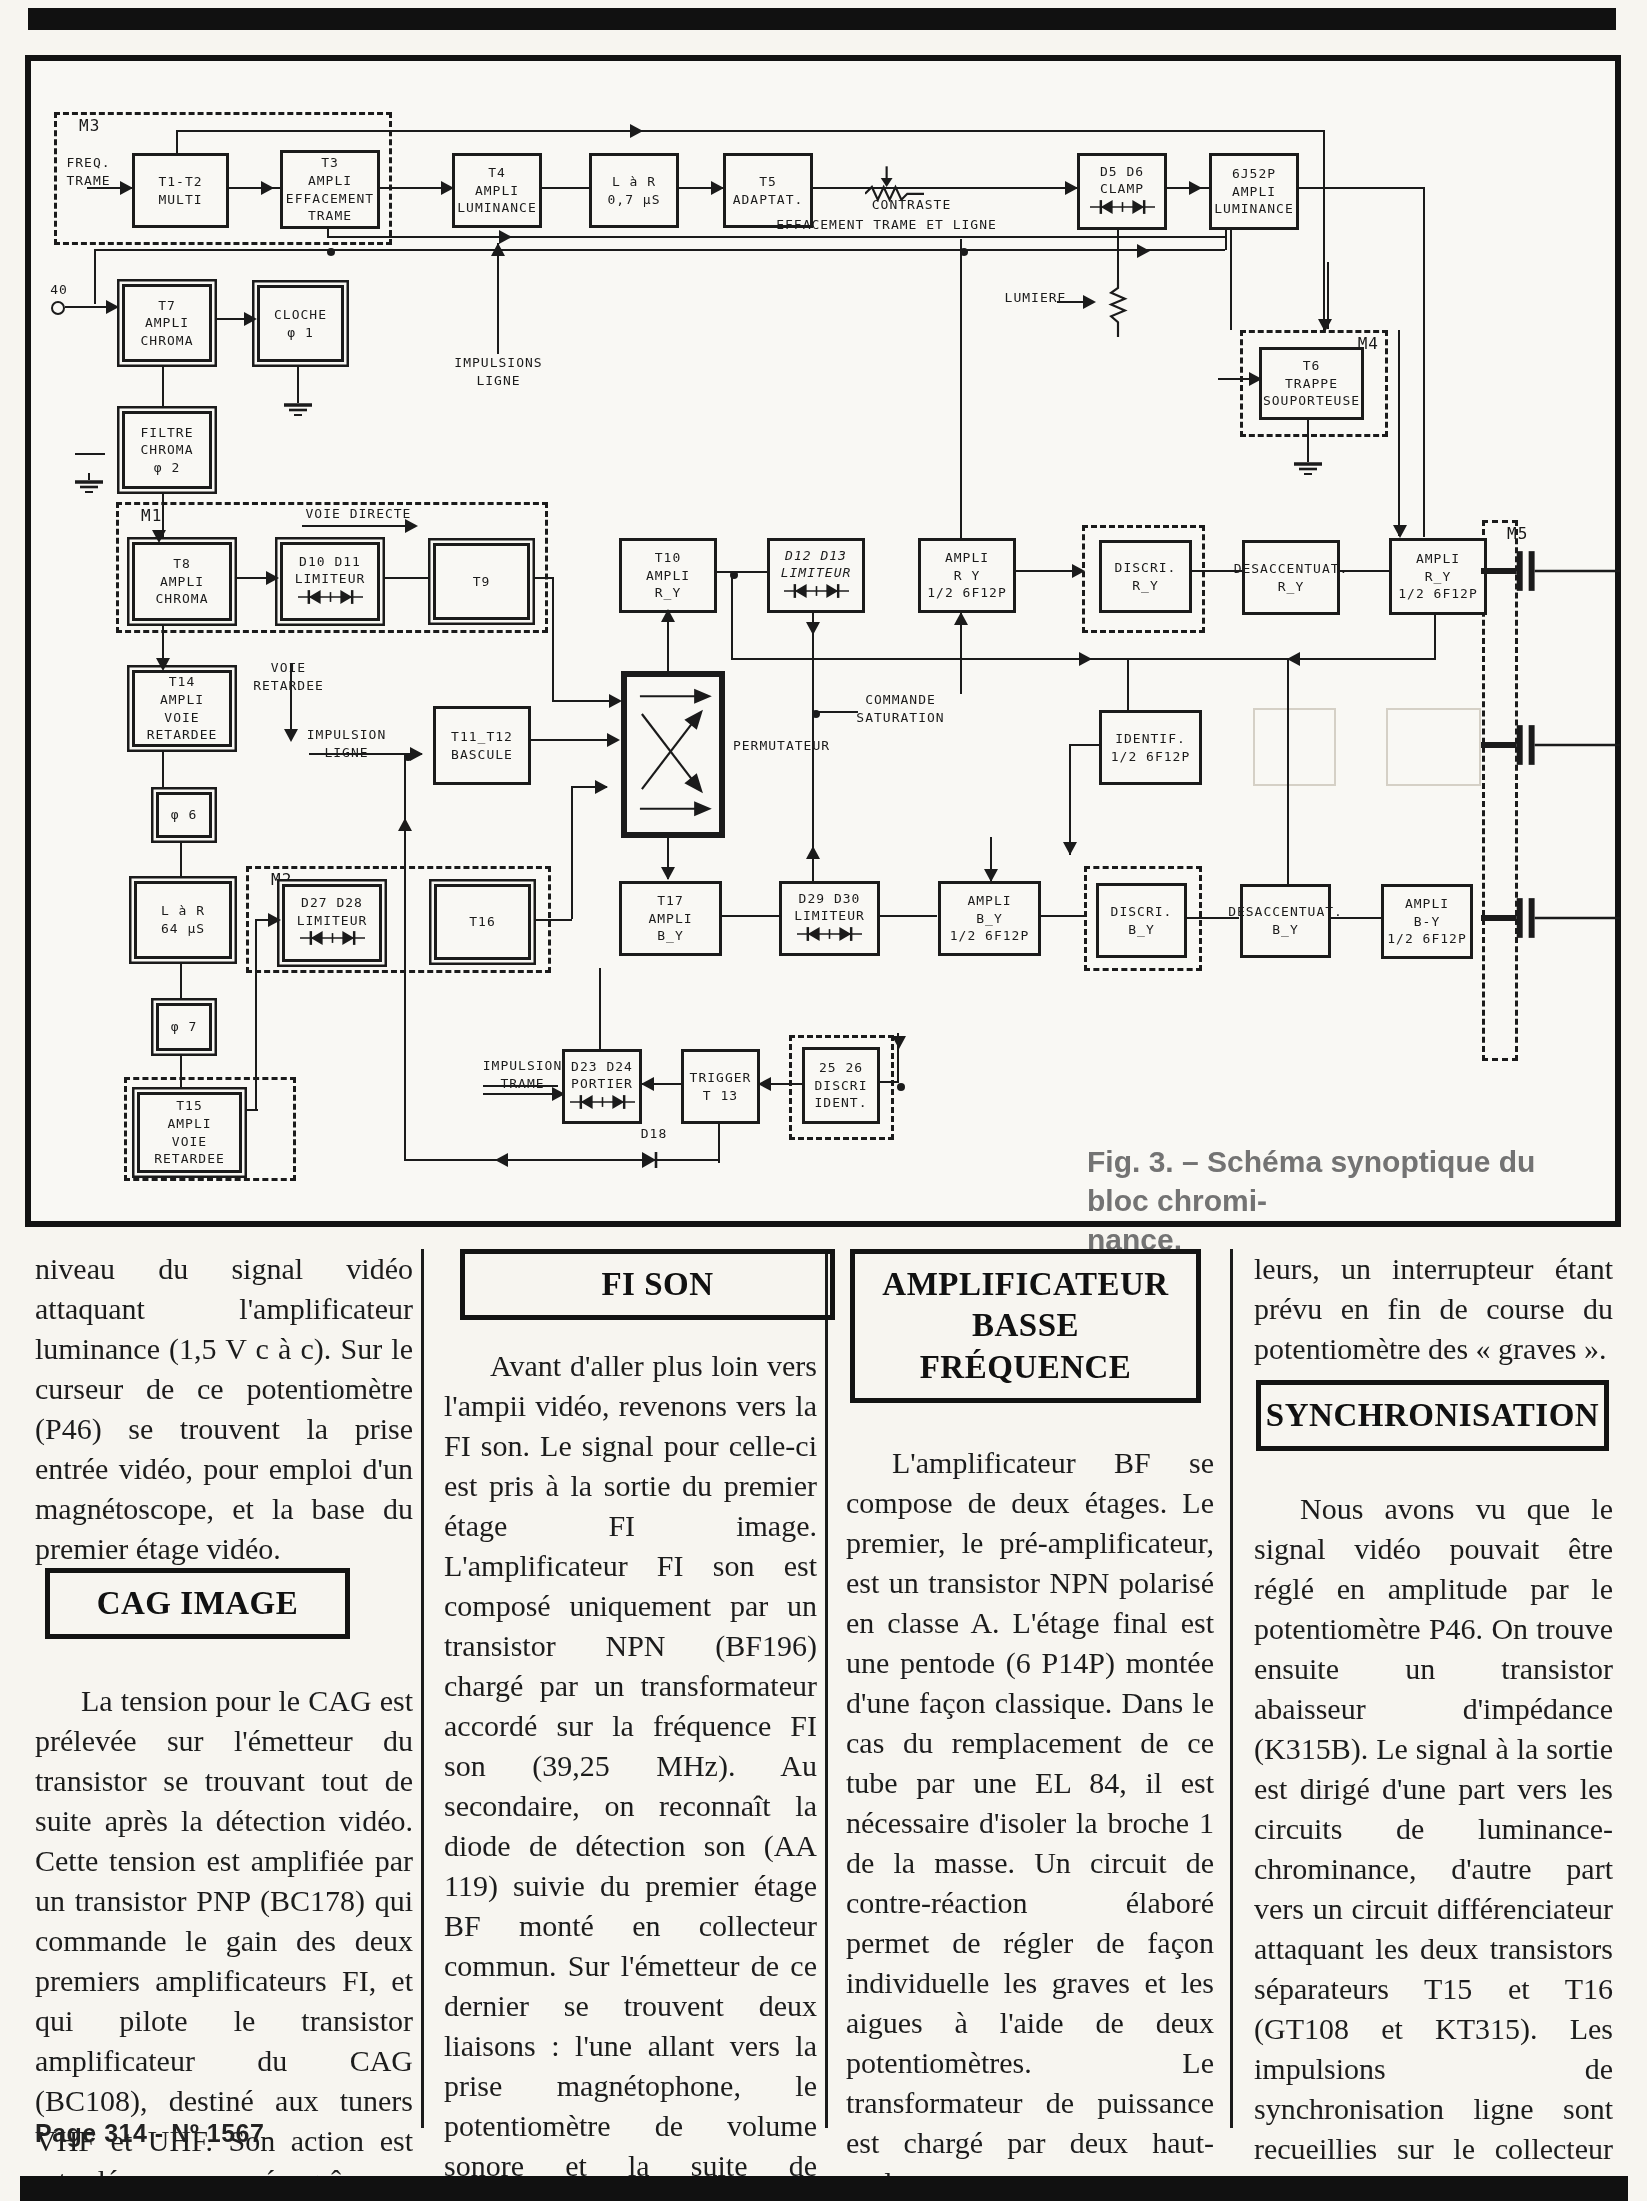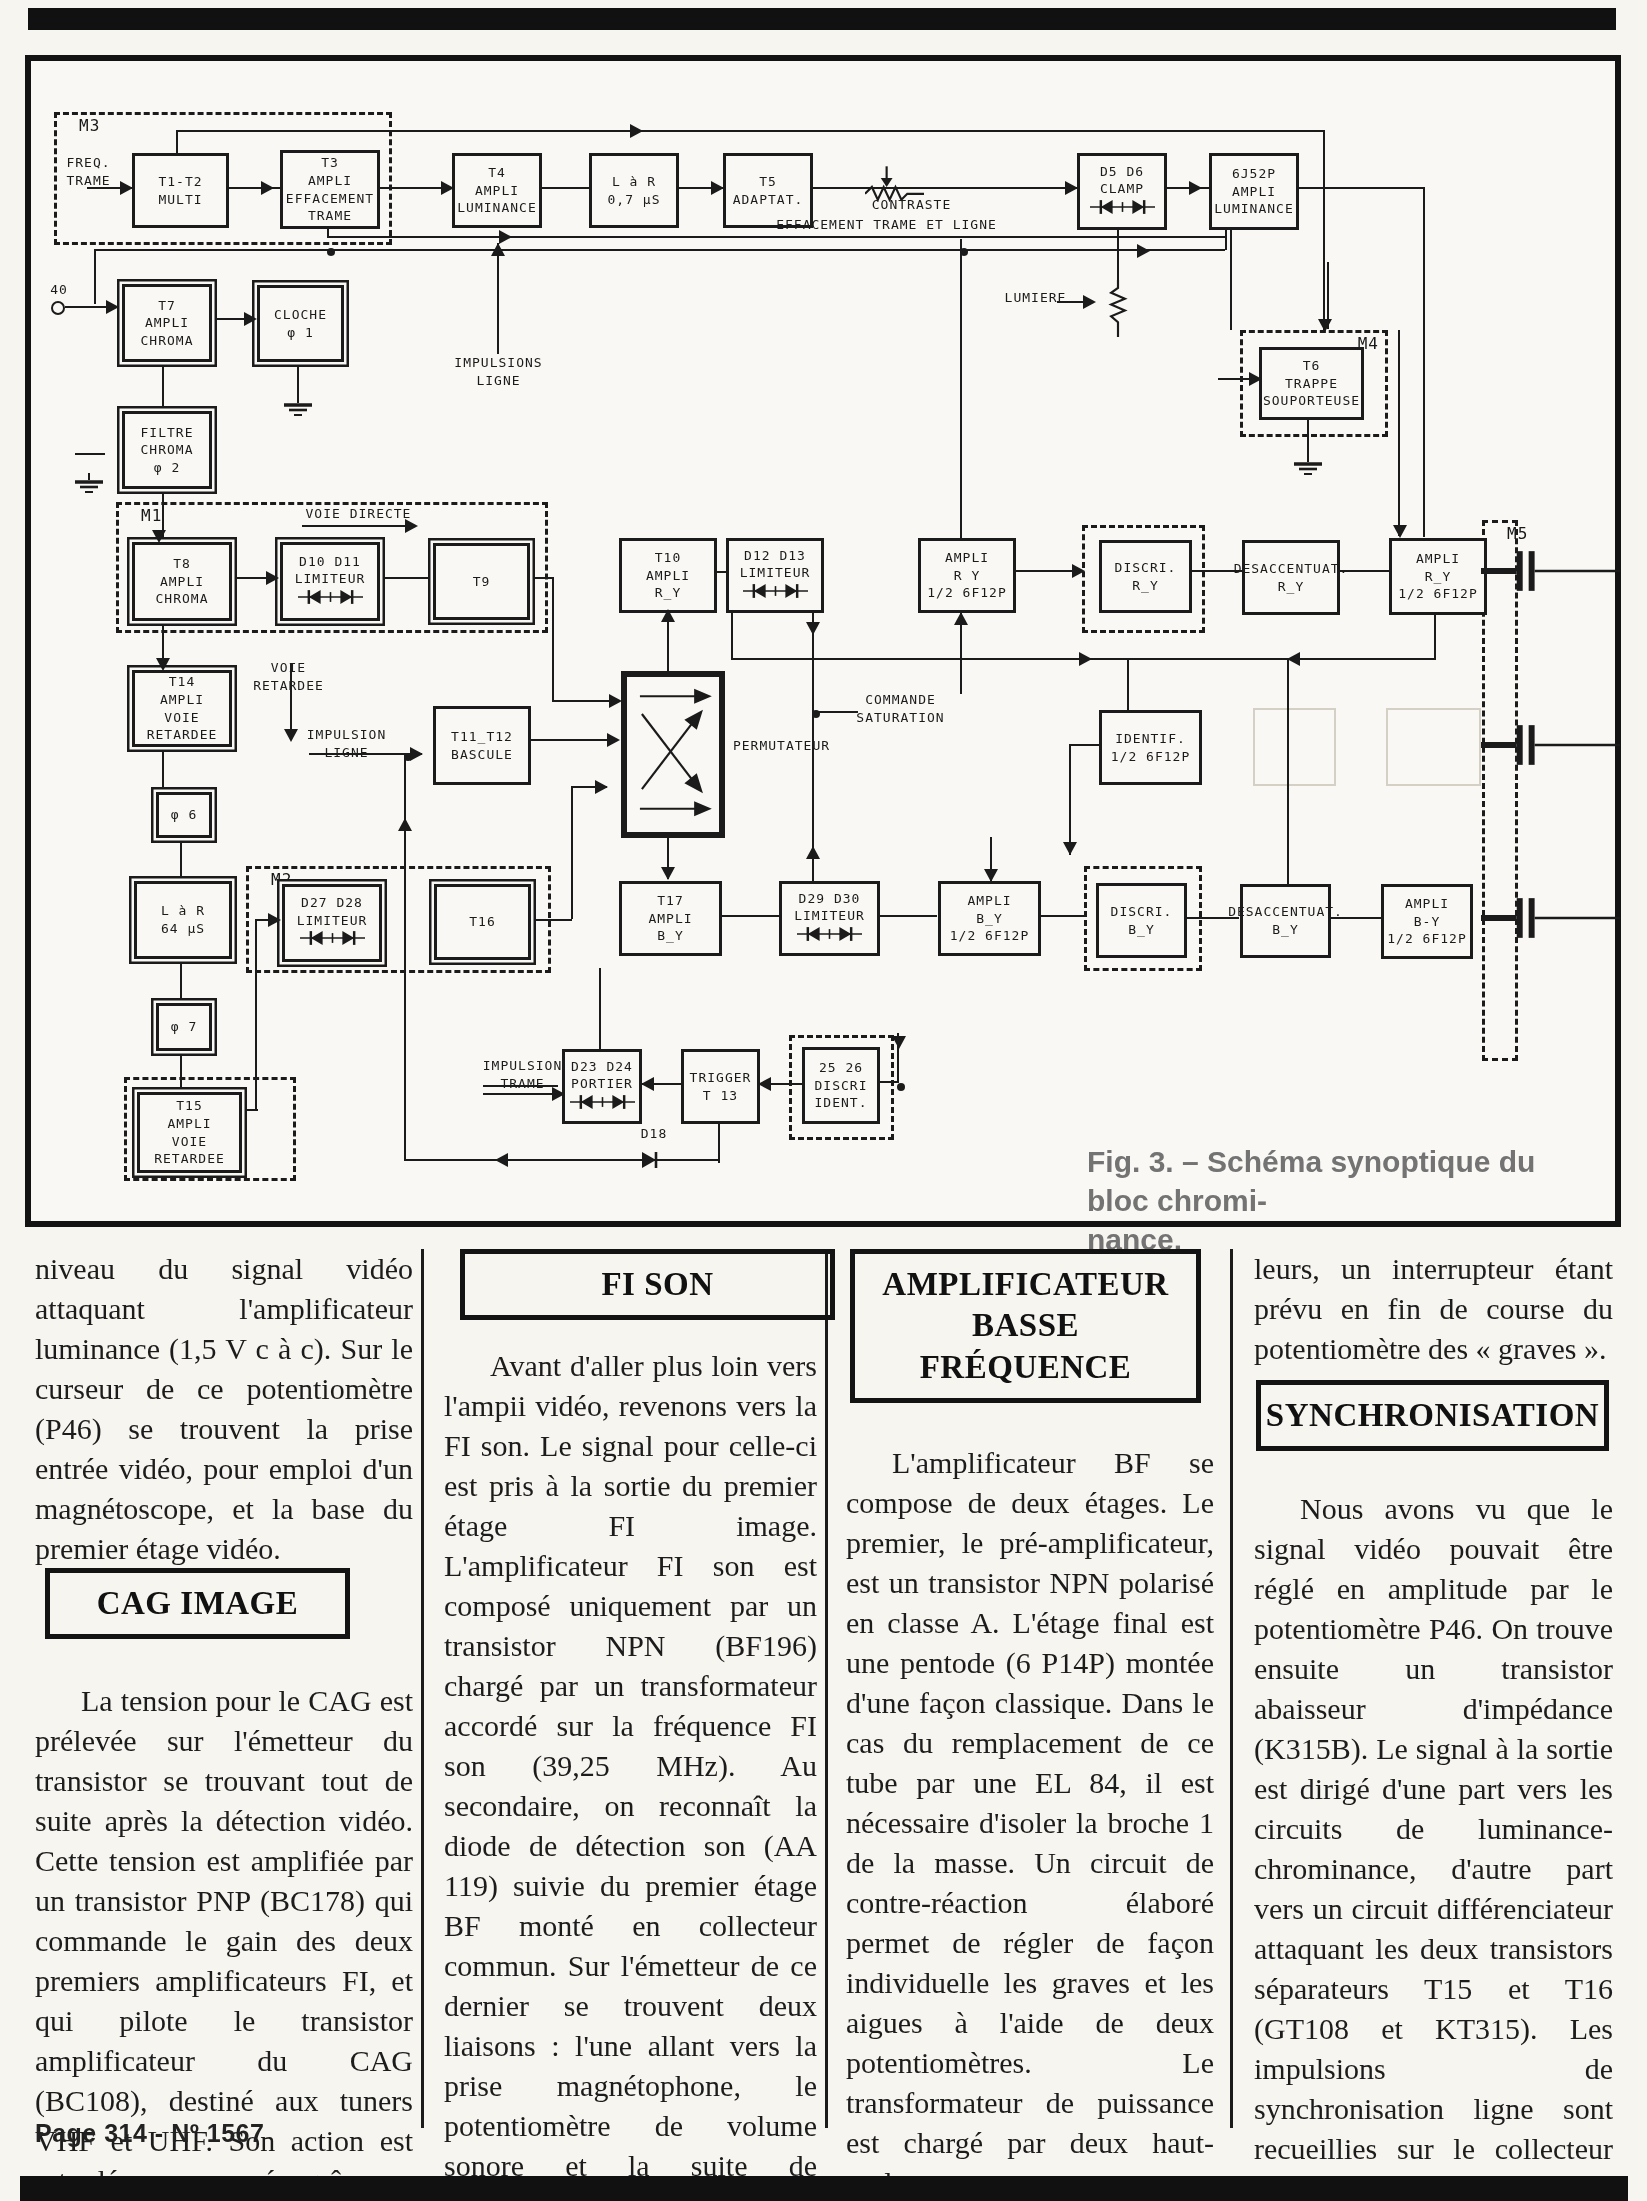--- a/index.html
+++ b/index.html
@@ -320,21 +320,21 @@
       <div>T15</div>
       <div>AMPLI</div>
       <div>VOIE</div>
       <div>RETARDEE</div>
     </div>
     <div class="block solid" style="left: 619px; top: 538px; width: 92px; height: 69px;">
       <div>T10</div>
       <div>AMPLI</div>
       <div>R_Y</div>
     </div>
-    <div class="block solid" style="left: 726px; top: 538px; width: 92px; height: 69px;">
+    <div class="block solid" style="left: 767px; top: 538px; width: 92px; height: 69px; font-style: italic;">
       <div>D12   D13</div>
       <div>LIMITEUR</div>
       <span><svg width="65" height="18" viewBox="0 0 66 18">
           <line x1="0" y1="9" x2="66" y2="9" stroke="#1b1b1b" stroke-width="1.6"></line>
           <line x1="11" y1="2" x2="11" y2="16" stroke="#1b1b1b" stroke-width="2.5"></line>
           <polygon points="23,2 23,16 11,9" fill="#1b1b1b"></polygon>
           <line x1="33" y1="4" x2="33" y2="14" stroke="#1b1b1b" stroke-width="1.6"></line>
           <polygon points="43,2 43,16 55,9" fill="#1b1b1b"></polygon>
           <line x1="55" y1="2" x2="55" y2="16" stroke="#1b1b1b" stroke-width="2.5"></line>
         </svg></span>

